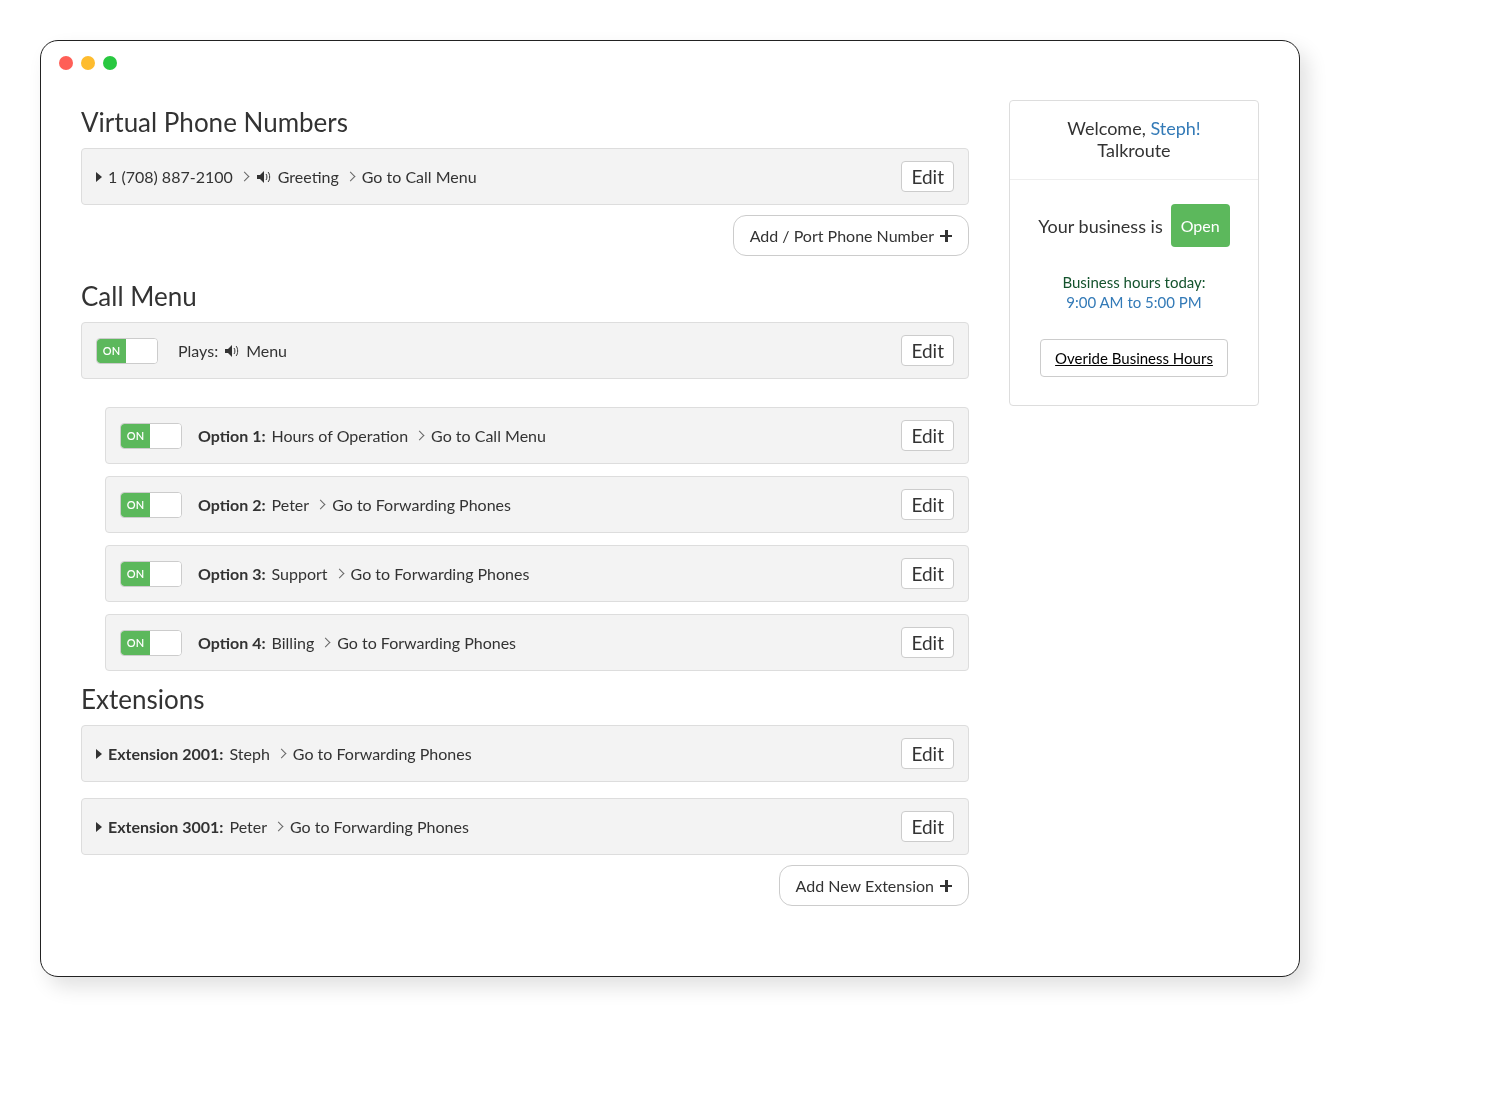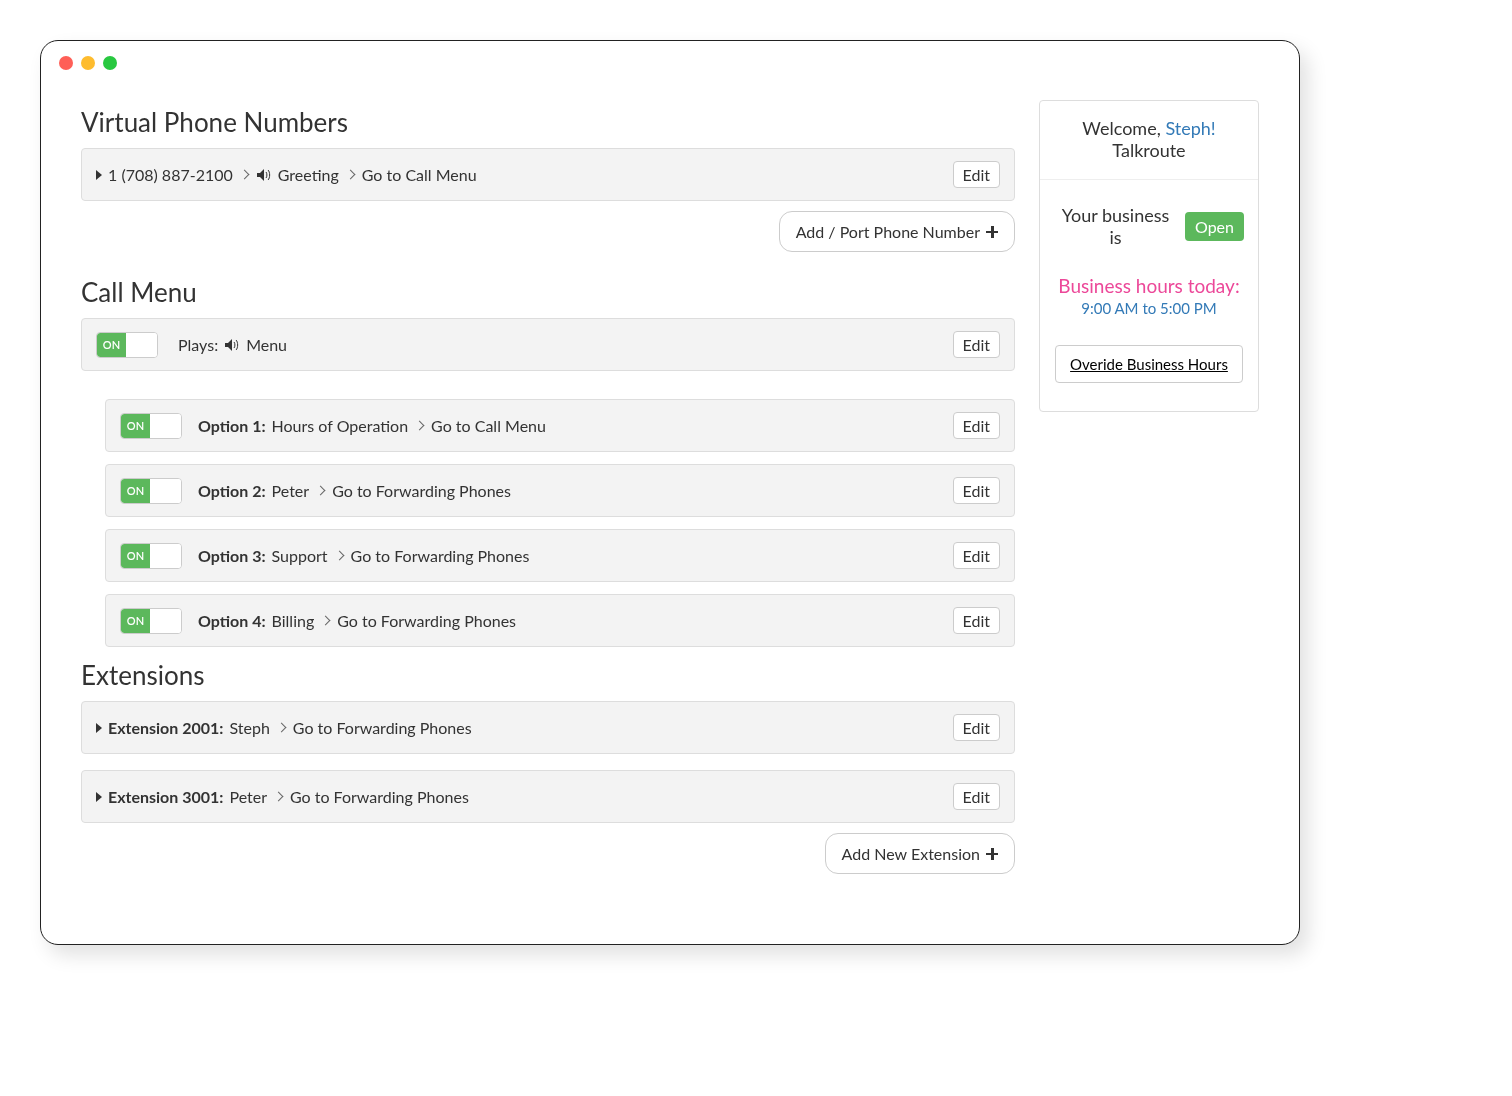--- a/index.html
+++ b/index.html
@@ -23,26 +23,26 @@
     gap: 8px;
     padding: 15px 18px 0 18px;
   }
   .dot { width: 14px; height: 14px; border-radius: 50%; }
   .dot-red { background: #ff5f57; }
   .dot-yellow { background: #febc2e; }
   .dot-green { background: #28c840; }
 
   .content {
     display: flex;
-    gap: 24px;
+    gap: 40px;
     padding: 30px 40px 70px 40px;
     align-items: flex-start;
   }
   .main { flex: 1; min-width: 0; }
-  .side { width: 220px; flex-shrink: 0; }
+  .side { width: 250px; flex-shrink: 0; }
 
   h2.section-title {
     font-weight: 400;
     font-size: 26px;
     color: #333;
     margin-bottom: 10px;
     margin-top: 6px;
   }
 
   .panel {
@@ -63,21 +63,21 @@
     gap: 6px;
     font-size: 16px;
     color: #333;
   }
   .panel .label-bold { font-weight: 700; }
   .btn {
     background: #fff;
     border: 1px solid #ccc;
     border-radius: 4px;
     padding: 3px 9px;
-    font-size: 16px;
+    font-size: 19px;
     color: #333;
     cursor: pointer;
     font-family: inherit;
   }
   .btn-lg {
     padding: 10px 16px;
     font-size: 16px;
     display: inline-flex;
     align-items: center;
     gap: 6px;
@@ -166,24 +166,24 @@
     border-bottom: 1px solid #eee;
     font-size: 18px;
   }
   .side-top .user { color: #337ab7; }
   .side-body { padding: 24px 14px 28px; }
   .biz-line { font-size: 18px; display: flex; align-items: center; justify-content: center; gap: 8px; margin-bottom: 26px; }
   .badge-open {
     background: #5cb85c;
     color: #fff;
     border-radius: 4px;
-    padding: 5px 10px;
+    padding: 12px 10px;
     font-size: 16px;
   }
-  .hours-label { font-size: 19px; color: #ec4899; }
+  .hours-label { font-size: 15px; color: #14532d; }
   .hours-link { color: #337ab7; font-size: 15px; margin-top: 2px; margin-bottom: 28px; display: block; }
   .override-btn {
     background: #fff;
     border: 1px solid #ccc;
     border-radius: 4px;
     padding: 9px 14px;
     font-size: 15px;
     cursor: pointer;
     font-family: inherit;
     text-decoration: underline;

